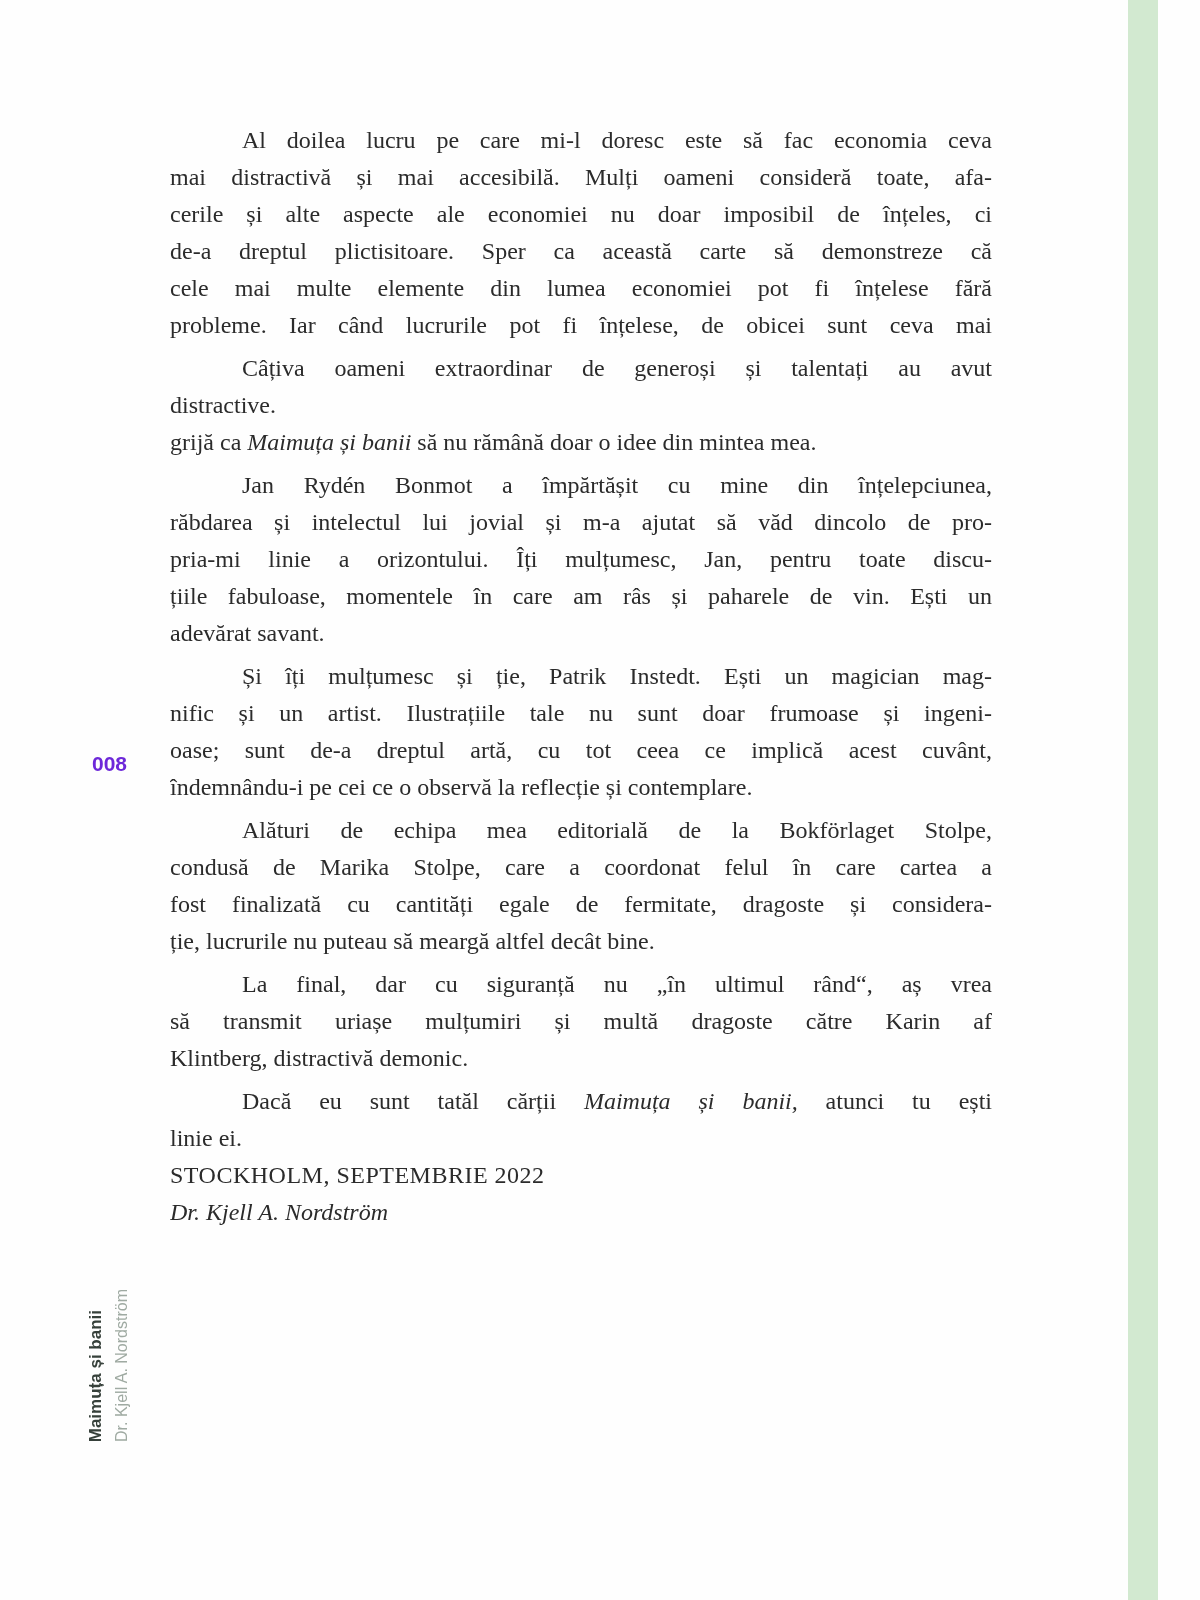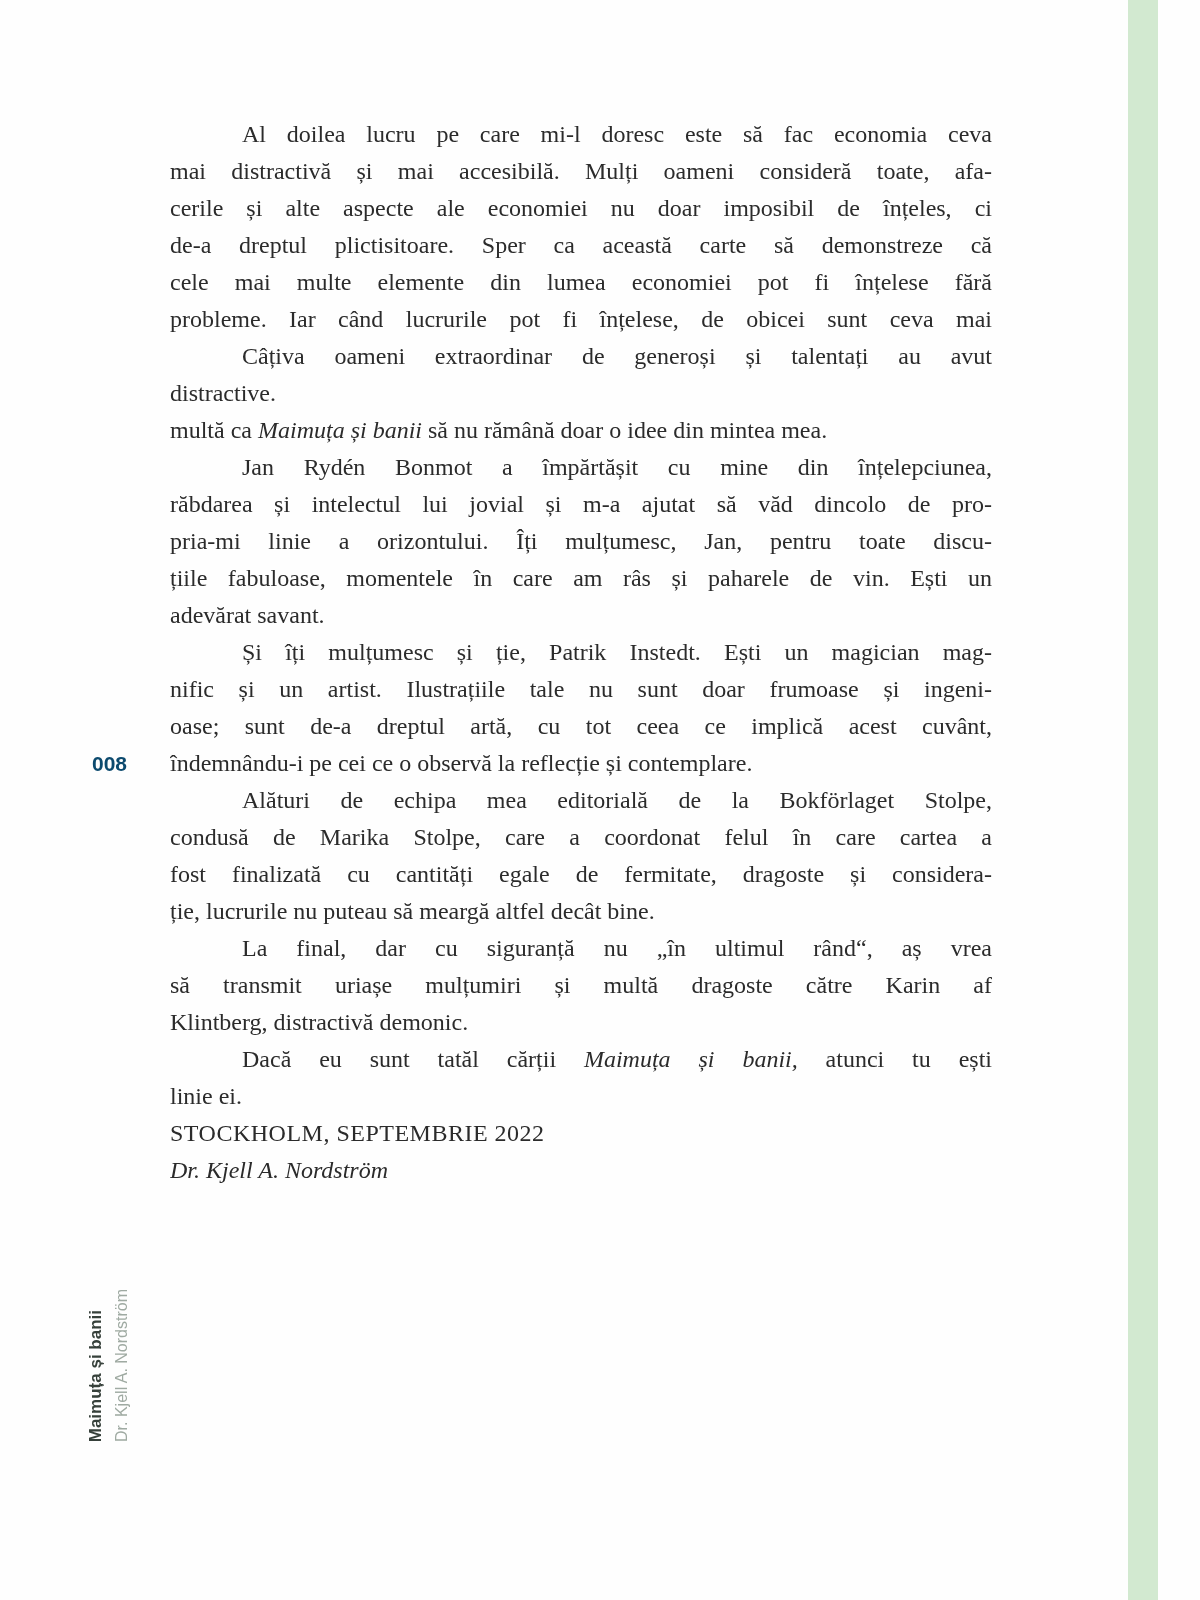--- a/index.html
+++ b/index.html
@@ -46,20 +46,21 @@
     width: 100%;
   }
   .line.last {
     text-align: left;
   }
   .line.last::after {
     content: none;
   }
   .line.indent {
     text-indent: 72px;
+    margin-top: 6px;
   }
   .line em, .sig em {
     font-style: italic;
   }
   .sig {
     height: 37px;
     overflow: hidden;
     text-align: left;
   }
   .sig.place-date {
@@ -70,21 +71,21 @@
   }
   .page-number {
     position: absolute;
     left: 92px;
     top: 745px;
     height: 37px;
     line-height: 37px;
     font-family: "Liberation Sans", sans-serif;
     font-size: 21px;
     font-weight: 600;
-    color: #0c4a6e;
+    color: #6d28d9;
   }
   .spine {
     position: absolute;
     left: 86px;
     bottom: 158px;
     display: flex;
     flex-direction: row;
     align-items: flex-end;
     gap: 7px;
     font-family: "Liberation Sans", sans-serif;
@@ -118,21 +119,21 @@
 
     <div id="paragraphs">
         <div class="line indent"><span>Al doilea lucru pe care mi-l doresc este să fac economia ceva</span></div>
         <div class="line"><span>mai distractivă și mai accesibilă. Mulți oameni consideră toate, afa-</span></div>
         <div class="line"><span>cerile și alte aspecte ale economiei nu doar imposibil de înțeles, ci</span></div>
         <div class="line"><span>de-a dreptul plictisitoare. Sper ca această carte să demonstreze că</span></div>
         <div class="line"><span>cele mai multe elemente din lumea economiei pot fi înțelese fără</span></div>
         <div class="line"><span>probleme. Iar când lucrurile pot fi înțelese, de obicei sunt ceva mai</span></div>
         <div class="line indent"><span>Câțiva oameni extraordinar de generoși și talentați au avut</span></div>
         <div class="line last"><span>distractive.</span></div>
-        <div class="line last"><span>multă ca </span><em>Maimuța și banii</em><span> să nu rămână doar o idee din mintea mea.</span></div>
+        <div class="line last"><span>grijă ca </span><em>Maimuța și banii</em><span> să nu rămână doar o idee din mintea mea.</span></div>
         <div class="line indent"><span>Jan Rydén Bonmot a împărtășit cu mine din înțelepciunea,</span></div>
         <div class="line"><span>răbdarea și intelectul lui jovial și m-a ajutat să văd dincolo de pro-</span></div>
         <div class="line"><span>pria-mi linie a orizontului. Îți mulțumesc, Jan, pentru toate discu-</span></div>
         <div class="line"><span>țiile fabuloase, momentele în care am râs și paharele de vin. Ești un</span></div>
         <div class="line last"><span>adevărat savant.</span></div>
         <div class="line indent"><span>Și îți mulțumesc și ție, Patrik Instedt. Ești un magician mag-</span></div>
         <div class="line"><span>nific și un artist. Ilustrațiile tale nu sunt doar frumoase și ingeni-</span></div>
         <div class="line"><span>oase; sunt de-a dreptul artă, cu tot ceea ce implică acest cuvânt,</span></div>
         <div class="line last"><span>îndemnându-i pe cei ce o observă la reflecție și contemplare.</span></div>
         <div class="line indent"><span>Alături de echipa mea editorială de la Bokförlaget Stolpe,</span></div>

